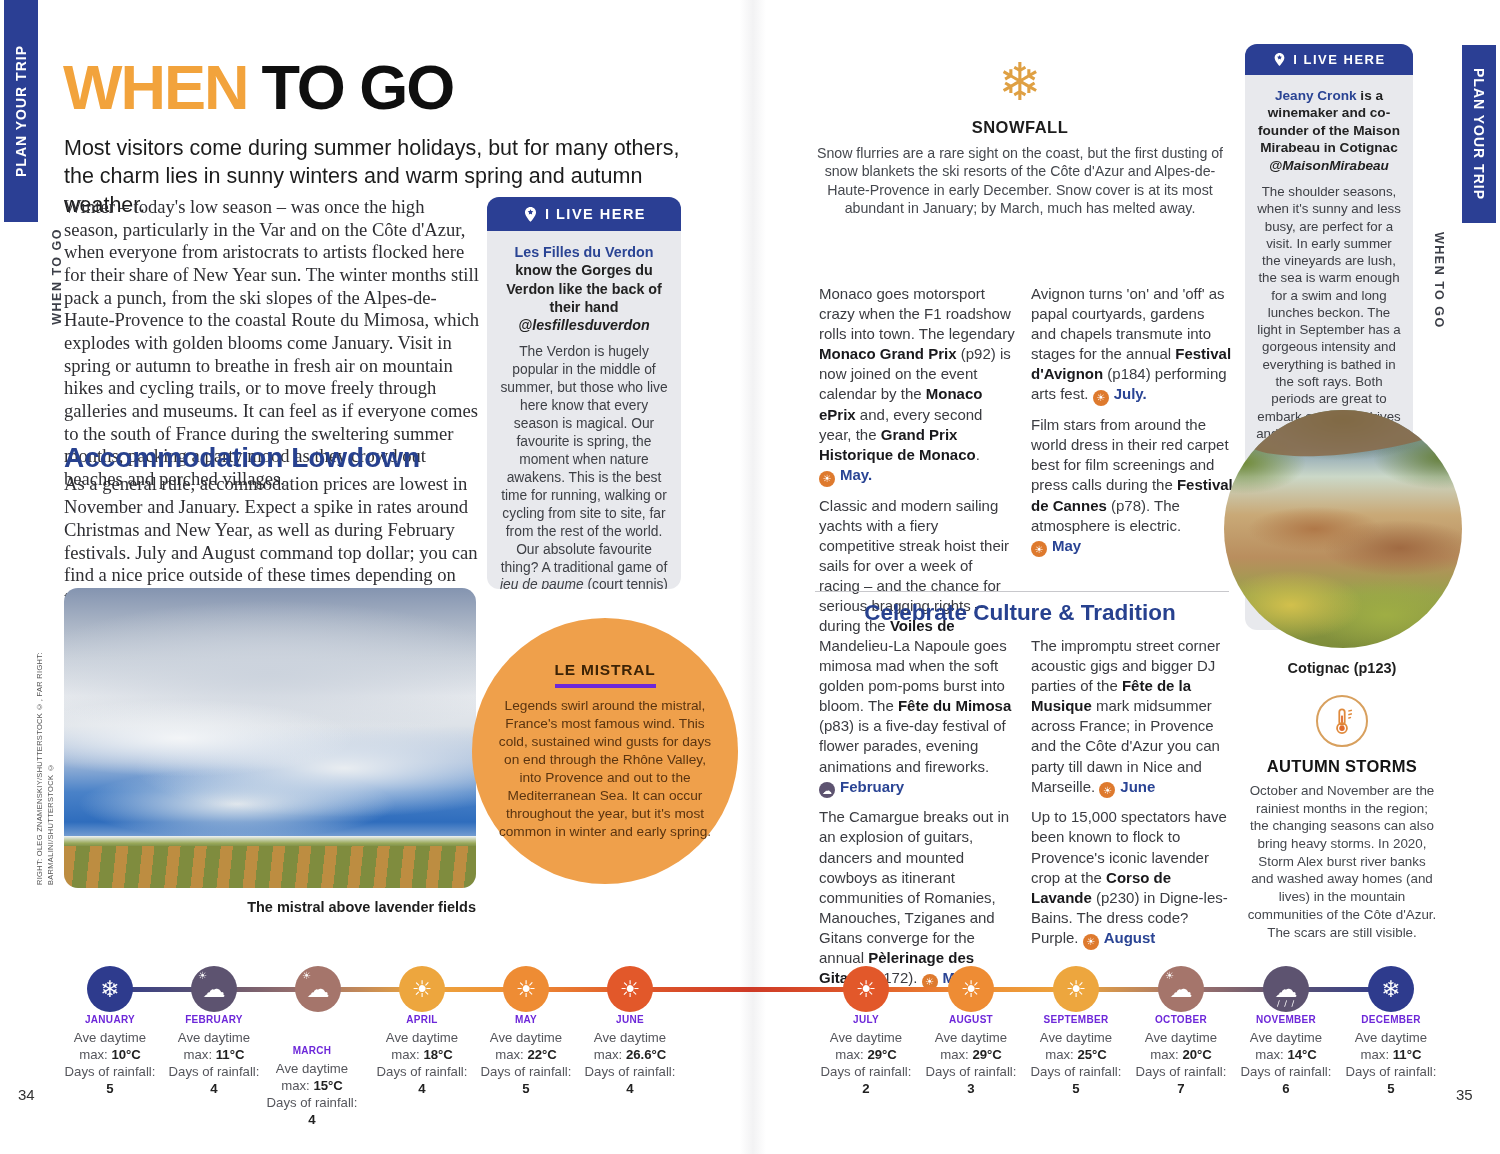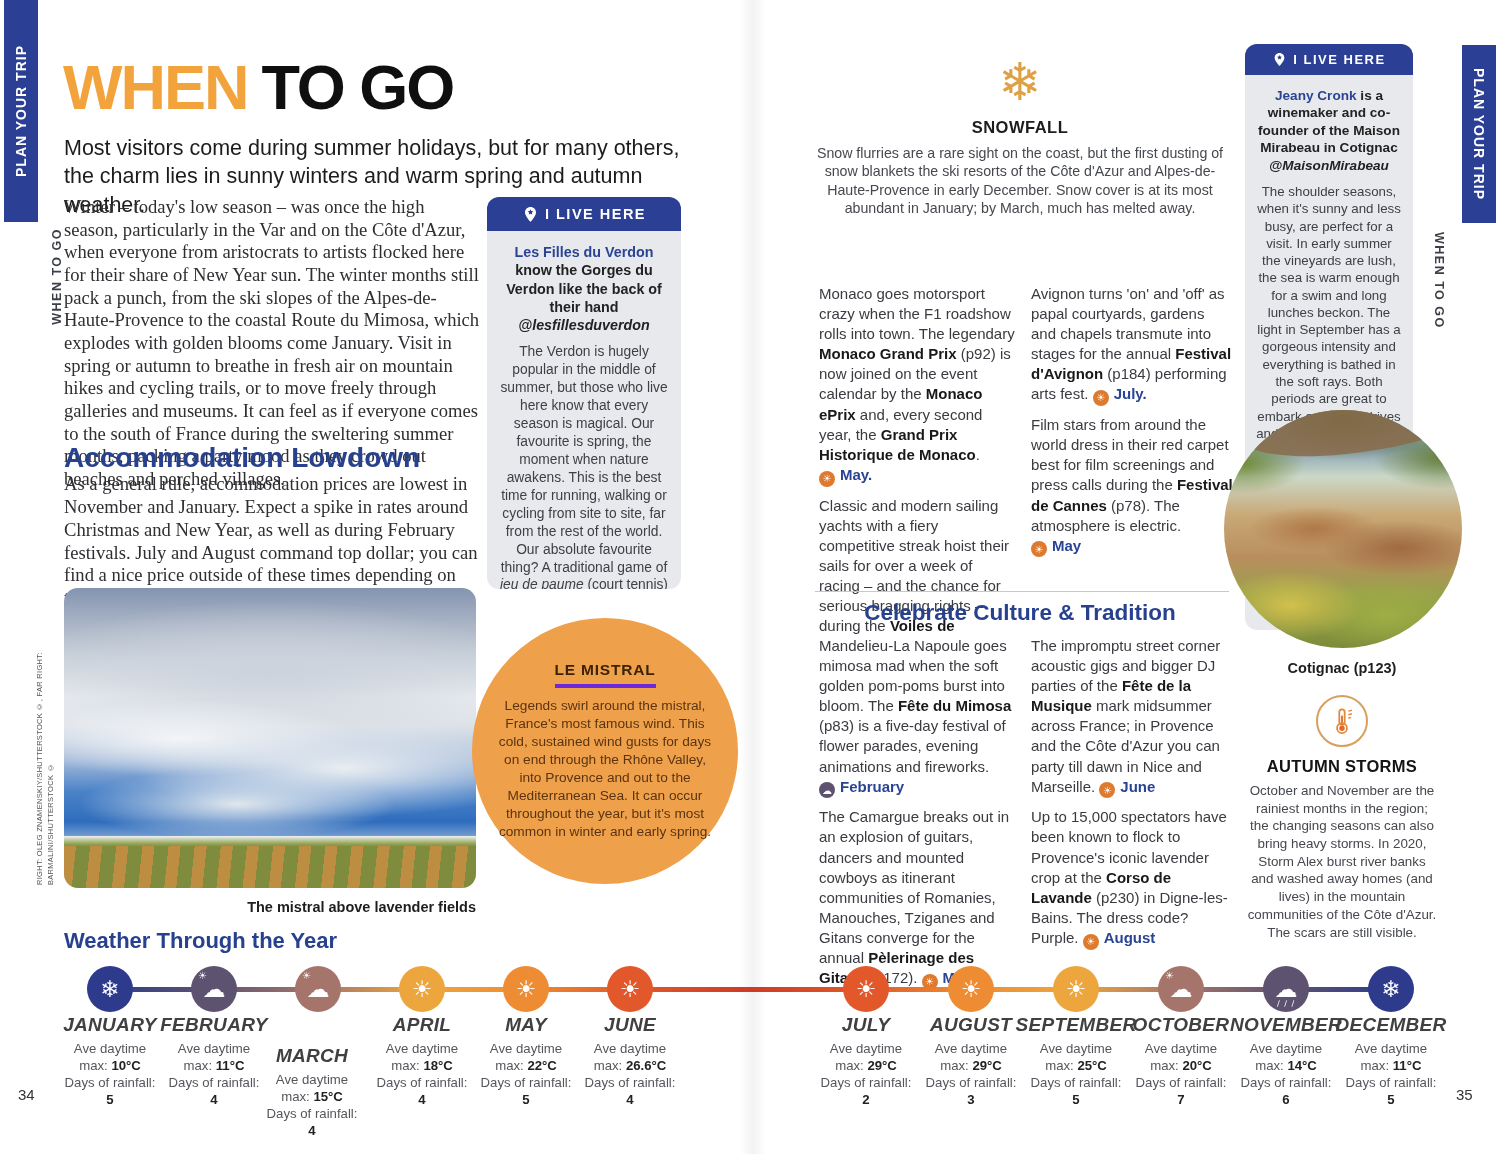--- a/index.html
+++ b/index.html
@@ -120,21 +120,21 @@
   .weather-h{left:64px;top:928px;font-size:22px;}
   .tl-line{left:105px;top:987px;width:1290px;height:5px;border-radius:3px;
     background:linear-gradient(90deg,#2e3b8d 0%,#5d5370 8%,#a5756b 16.5%,#eda63e 24.5%,#ee8c34 32.5%,
       #e05b2b 40.7%,#ce3a26 50%,#e05b2b 59%,#ee8c34 67%,#eda63e 75%,#a5756b 83.5%,#5d5370 91.5%,#2e3b8d 100%);}
   .tl-icon{position:absolute;top:966px;width:46px;height:46px;border-radius:50%;color:#fff;
       display:flex;align-items:center;justify-content:center;font-size:23px;line-height:1;}
   .tl-icon .sun-peek{position:absolute;top:5px;left:7px;font-size:10px;opacity:.95;}
   .tl-icon .rain-marks{position:absolute;bottom:4px;left:0;width:100%;text-align:center;
       font-size:8px;letter-spacing:1px;line-height:1;}
   .tl-cell{position:absolute;top:1014px;width:130px;text-align:center;}
-  .tl-name{font-size:19px;font-weight:bold;color:#404040;letter-spacing:.3px;margin-bottom:4px;font-style:italic;}
+  .tl-name{font-size:10px;font-weight:bold;color:#6d28d9;letter-spacing:.3px;margin-bottom:4px;}
   .tl-row{font-size:13.2px;color:#55565c;line-height:1.3;}
   .tl-row b{color:#222;}
 
   .gutter{left:740px;top:0;width:26px;height:1154px;
       background:linear-gradient(90deg,rgba(0,0,0,0) 0%,rgba(40,40,60,.06) 50%,rgba(0,0,0,0) 100%);}
 </style>
 </head>
 <body>
 
 <div id="canvas">
@@ -234,21 +234,20 @@
       <circle cx="20" cy="28" r="5.5" fill="none" stroke="#e08a3c" stroke-width="2"></circle>
       <circle cx="20" cy="28" r="3" fill="#e06a2c"></circle>
       <line x1="27" y1="9" x2="31" y2="8" stroke="#e08a3c" stroke-width="1.6"></line>
       <line x1="27" y1="13" x2="31" y2="12" stroke="#e08a3c" stroke-width="1.6"></line>
       <line x1="27" y1="17" x2="30" y2="16" stroke="#e08a3c" stroke-width="1.6"></line>
     </svg>
   </div>
   <div class="abs storm-h">AUTUMN STORMS</div>
   <div class="abs storm-b">October and November are the rainiest months in the region; the changing seasons can also bring heavy storms. In 2020, Storm Alex burst river banks and washed away homes (and lives) in the mountain communities of the Côte d'Azur. The scars are still visible.</div>
 
-  <div class="abs h-navy weather-h">Weather Through the Year</div>
   <div class="abs tl-line"></div>
   <div id="timeline">
       <div class="tl-icon uni" style="left: 87px; background: rgb(46, 59, 141);">
         <span>❄</span>
       </div>
       <div class="tl-cell" style="left: 45px;">
         <div class="tl-name">JANUARY</div>
         <div class="tl-row">Ave daytime</div>
         <div class="tl-row">max: <b>10°C</b></div>
         <div class="tl-row">Days of rainfall:</div>

